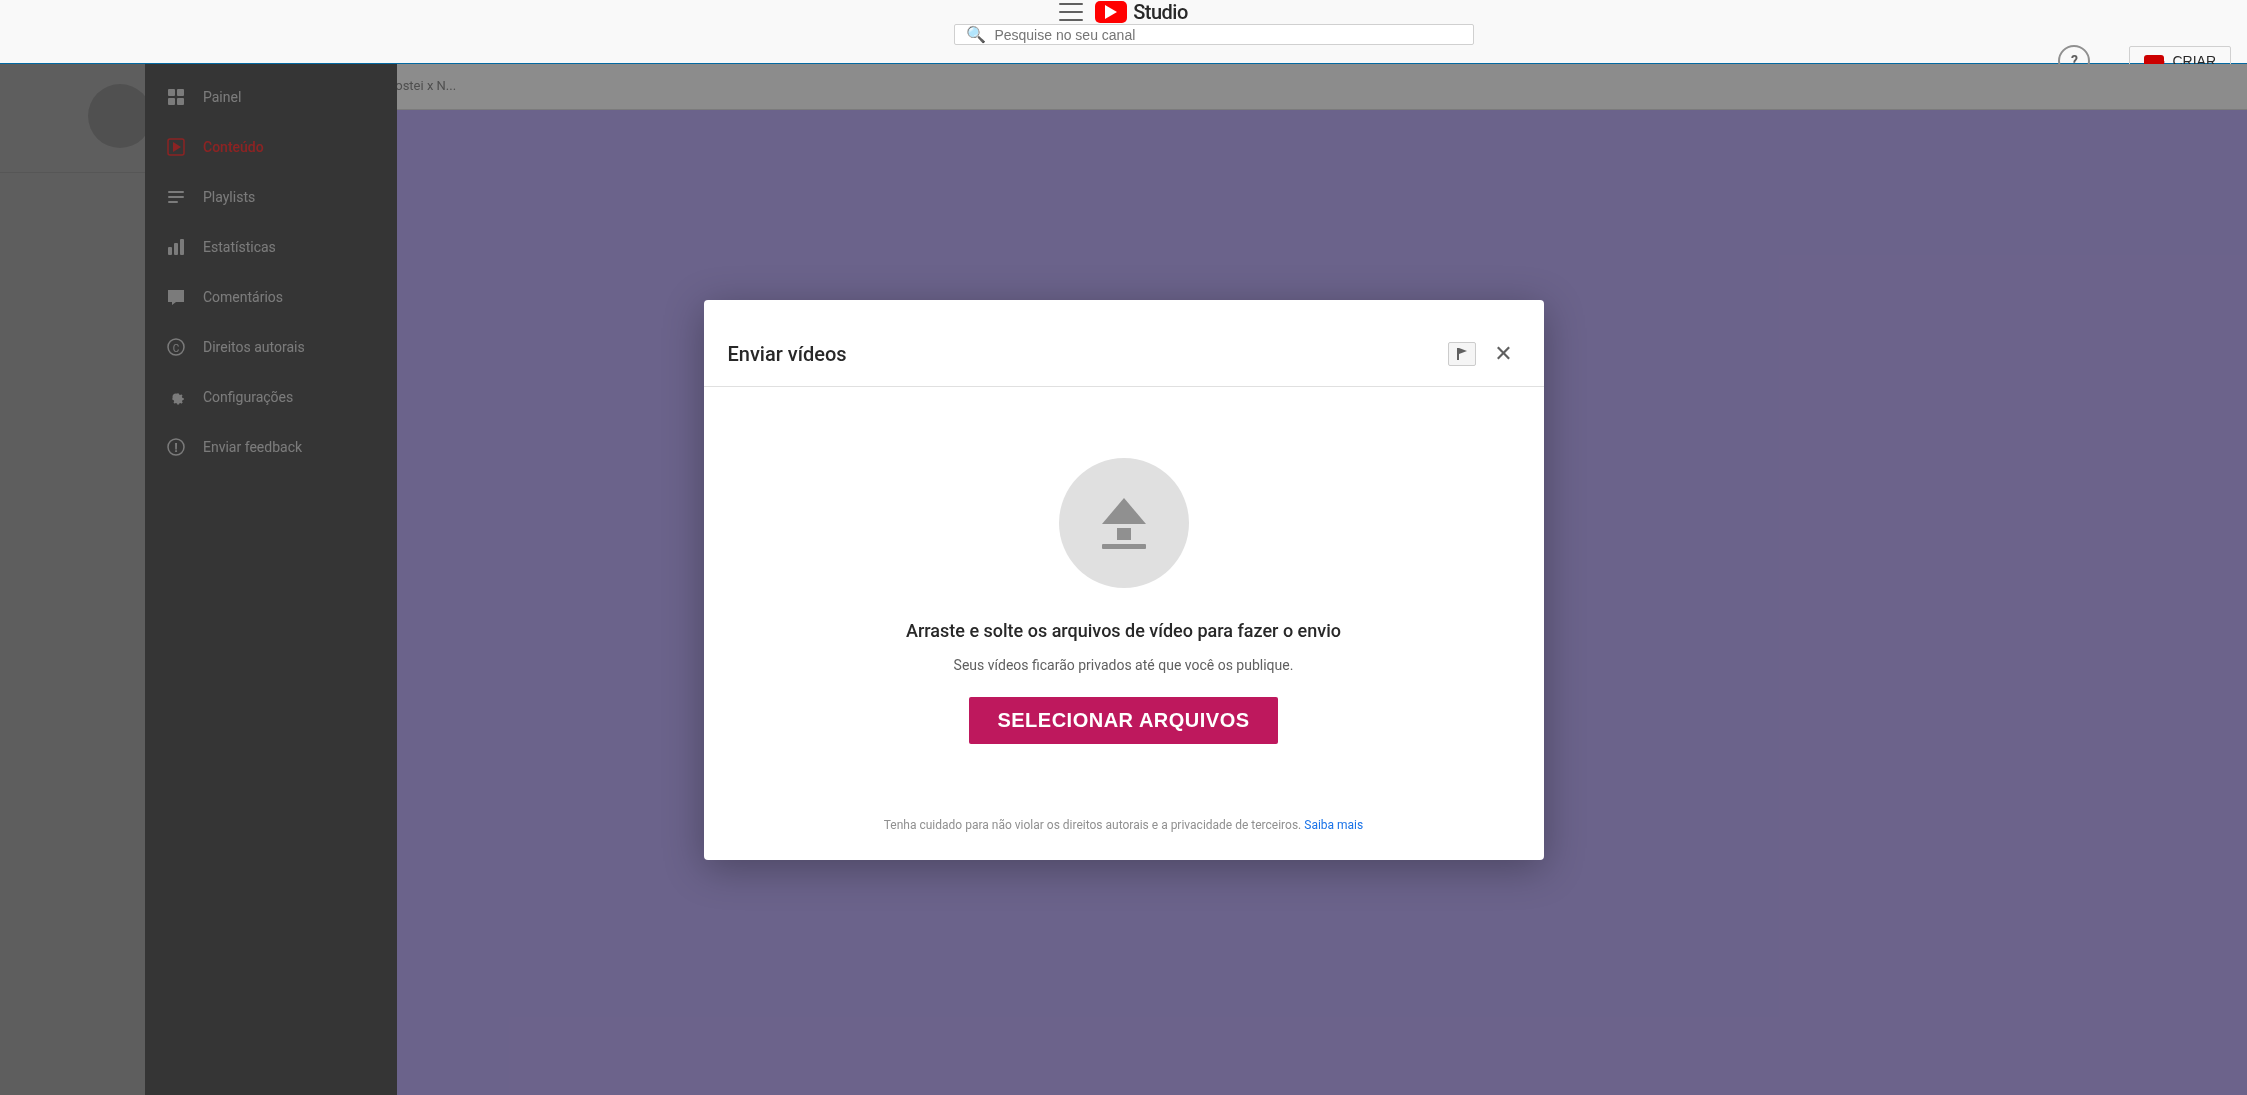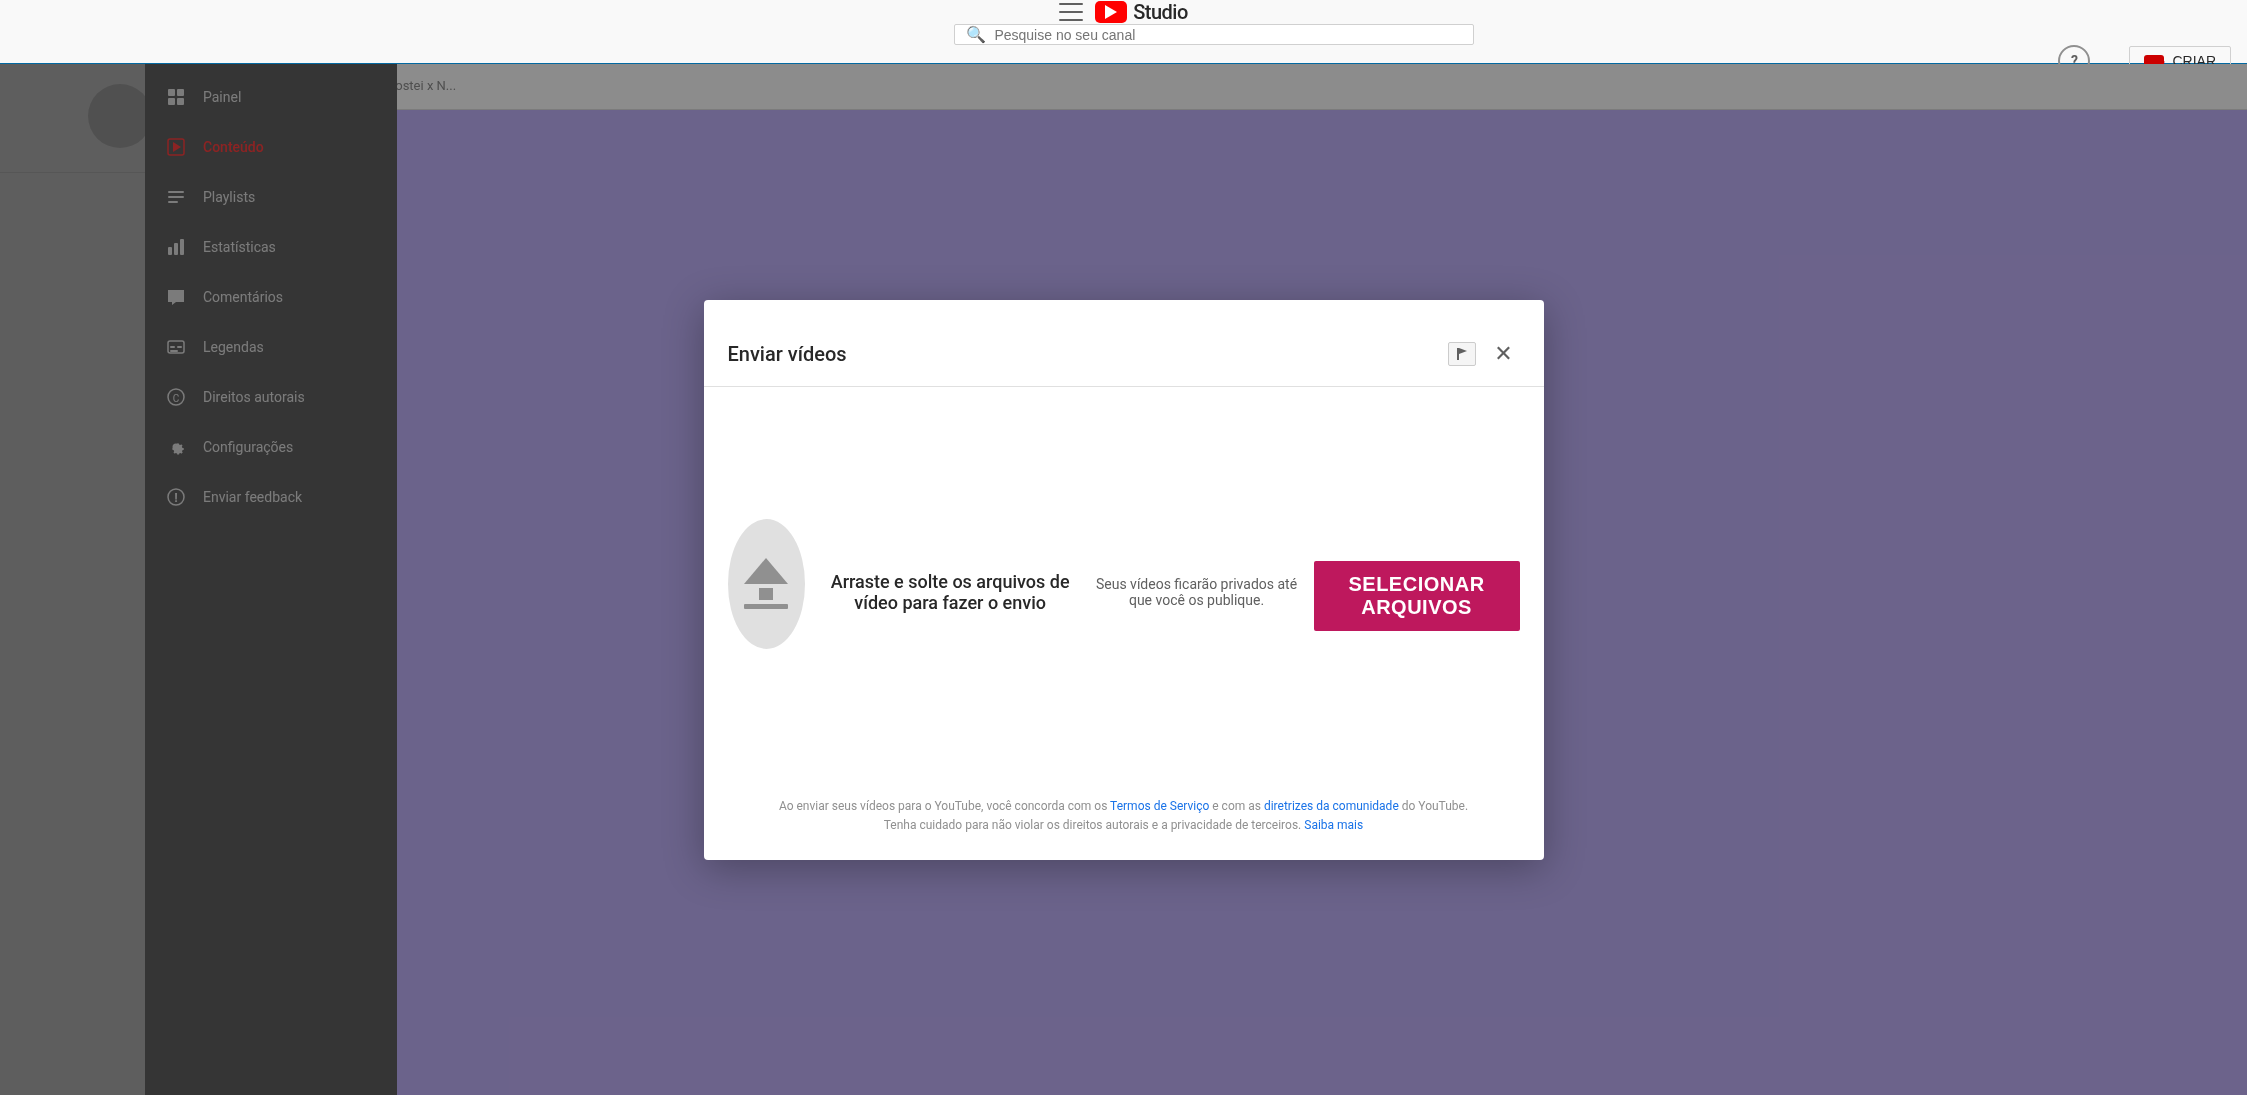--- a/index.html
+++ b/index.html
@@ -285,20 +285,21 @@
       width: 32px;
       height: 32px;
       display: flex;
       align-items: center;
       justify-content: center;
       border-radius: 50%;
     }
     .dialog-body {
       flex: 1;
       display: flex;
+      flex-direction: column;
       align-items: center;
       justify-content: center;
       padding: 40px 24px 20px;
       gap: 16px;
     }
     .upload-circle {
       width: 130px;
       height: 130px;
       background: #e0e0e0;
       border-radius: 50%;
@@ -476,31 +477,20 @@
 
   <div class="panel-item">
     <div class="panel-icon">
       <svg width="20" height="20" viewBox="0 0 20 20" fill="currentColor">
         <path d="M2 3h16v12H10l-4 3v-3H2z"></path>
       </svg>
     </div>
     <span class="nav-label">Comentários</span>
   </div>
 
-  <div class="panel-item">
-    <div class="panel-icon">
-      <svg width="20" height="20" viewBox="0 0 20 20" fill="currentColor">
-        <rect x="2" y="4" width="16" height="12" rx="2" fill="none" stroke="currentColor" stroke-width="1.5"></rect>
-        <rect x="4" y="9" width="5" height="2" rx="1"></rect>
-        <rect x="11" y="9" width="5" height="2" rx="1"></rect>
-        <rect x="4" y="13" width="8" height="2" rx="1"></rect>
-      </svg>
-    </div>
-    <span class="nav-label">Legendas</span>
-  </div>
 
   <div class="panel-item">
     <div class="panel-icon">
       <svg width="20" height="20" viewBox="0 0 20 20" fill="currentColor">
         <circle cx="10" cy="10" r="8" fill="none" stroke="currentColor" stroke-width="1.5"></circle>
         <text x="10" y="14.5" text-anchor="middle" font-size="10" fill="currentColor">C</text>
       </svg>
     </div>
     <span class="nav-label">Direitos autorais</span>
   </div>
@@ -557,25 +547,18 @@
           <div class="arrow-base"></div>
         </div>
       </div>
       <div class="upload-main-text">Arraste e solte os arquivos de vídeo para fazer o envio</div>
       <div class="upload-sub-text">Seus vídeos ficarão privados até que você os publique.</div>
       <button class="select-files-btn">SELECIONAR ARQUIVOS</button>
     </div>
 
     <div class="dialog-footer">
       <div>
-        <span>Ao enviar seus vídeos para o YouTube, você concorda com os </span>
-        <a href="#">Termos de Serviço</a>
-        <span> e com as </span>
-        <a href="#">diretrizes da comunidade</a>
-        <span> do YouTube.</span>
-      </div>
-      <div>
         <span>Tenha cuidado para não violar os direitos autorais e a privacidade de terceiros. </span>
         <a href="#">Saiba mais</a>
       </div>
     </div>
   </div>
 </div>
 
 </body></html>

